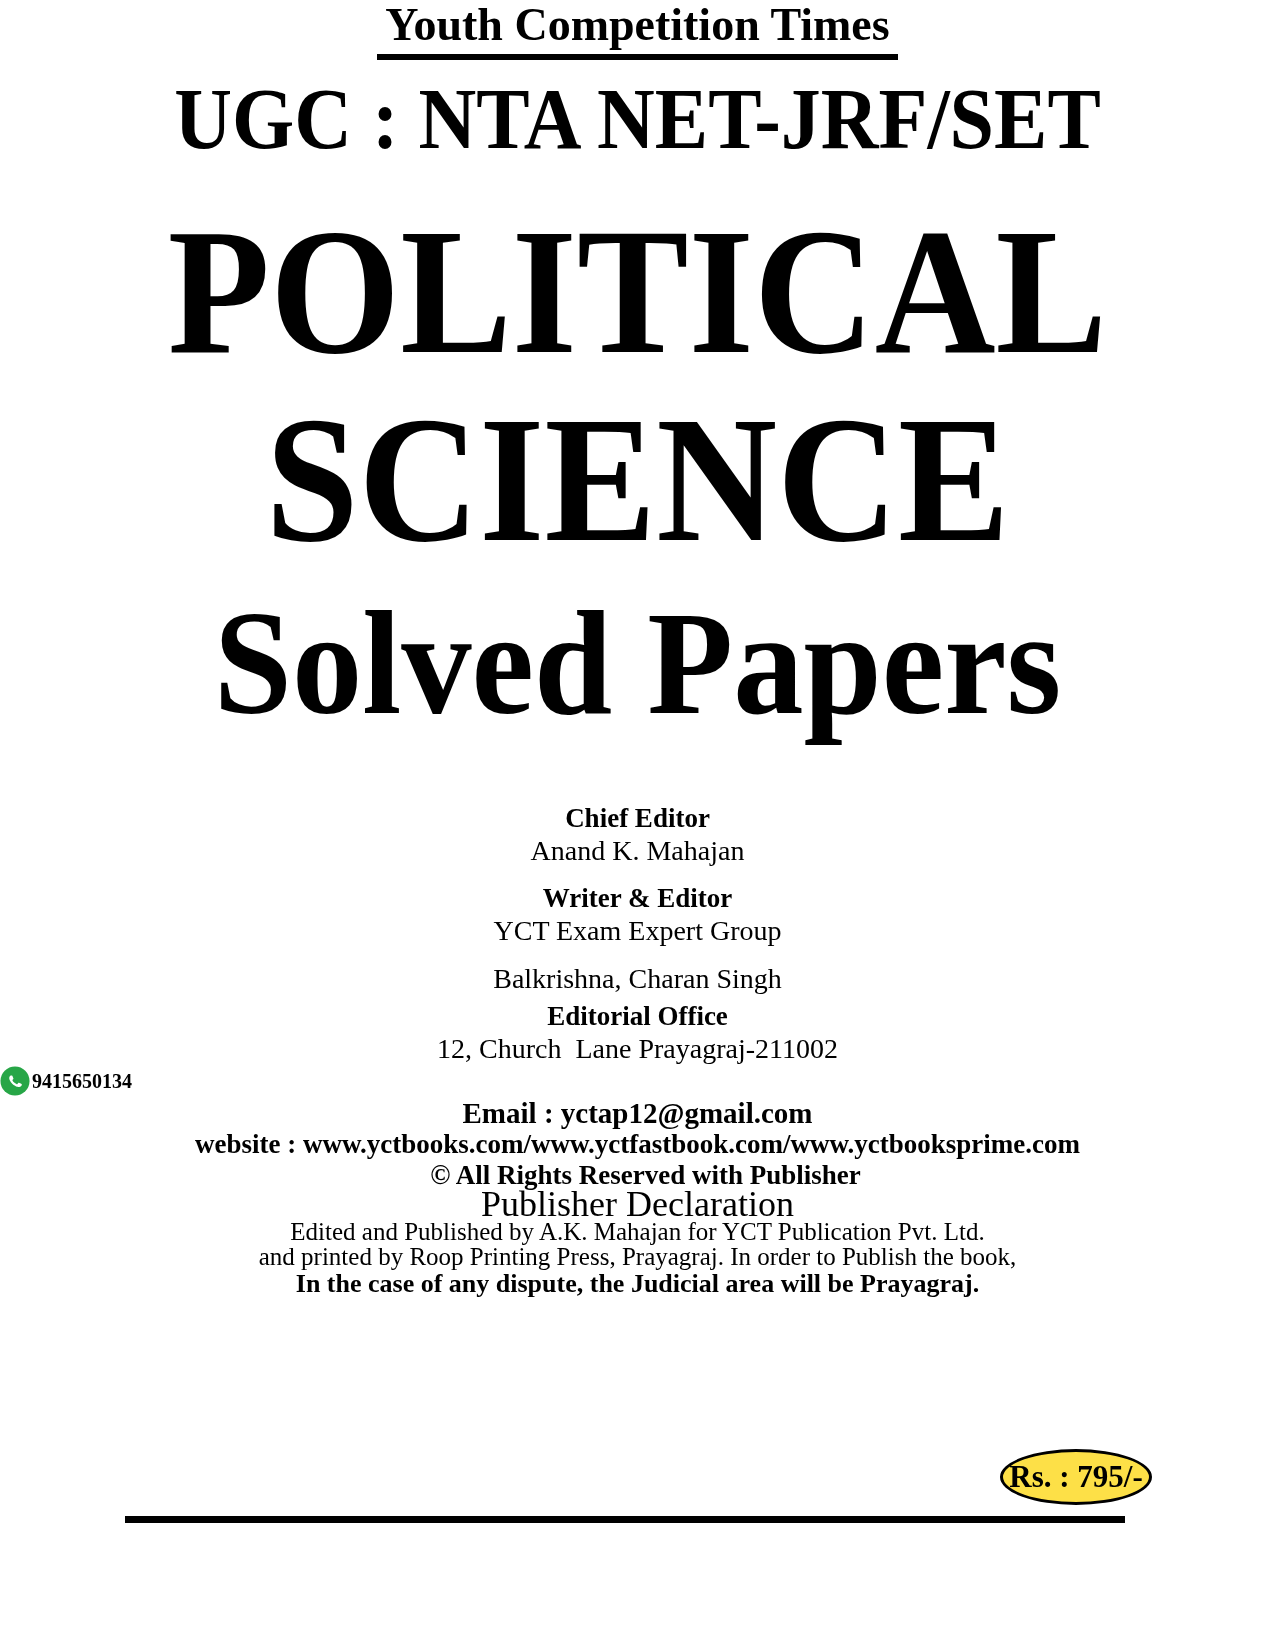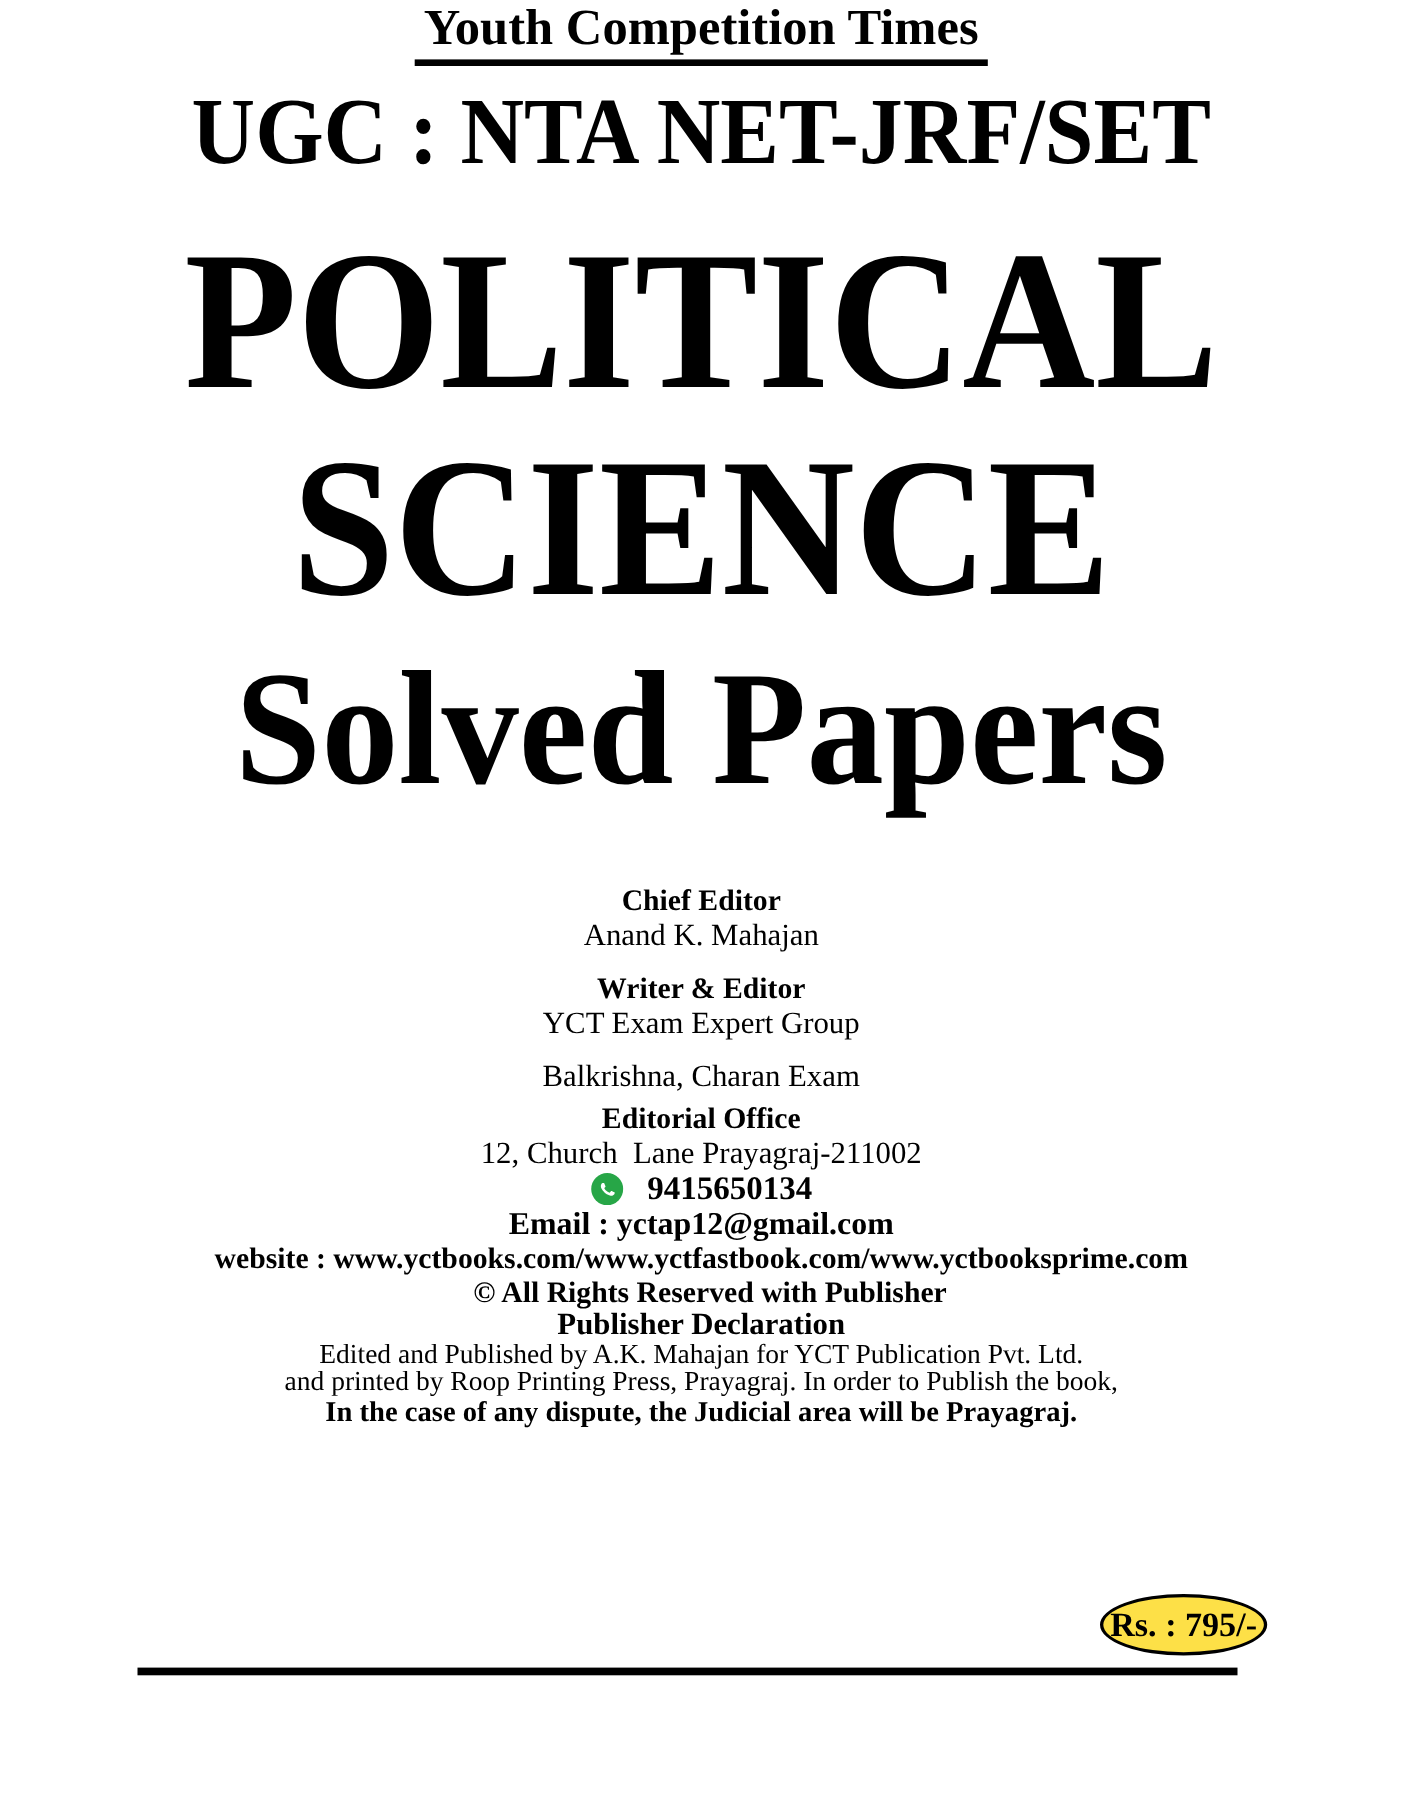--- a/index.html
+++ b/index.html
@@ -39,28 +39,28 @@
     transform:scaleX(.95);transform-origin:center;
     margin-top:6px;
   }
   .credits{margin-top:56px;}
   .credit-group{margin-bottom:15px;}
   .credit-group.tight{margin-bottom:5px;}
   .credit-group.last{margin-bottom:0;}
   .credit-label{font-size:27px;font-weight:bold;line-height:32px;}
   .credit-value{font-size:28px;font-weight:normal;line-height:33px;white-space:pre-wrap;}
   .phone-line{
-    display:flex;align-items:center;justify-content:center;gap:22px;
-    font-size:30px;font-weight:bold;line-height:32px;
+    display:flex;align-items:center;justify-content:flex-start;gap:2px;
+    font-size:20px;font-weight:bold;line-height:32px;
   }
   .wa-icon{width:30px;height:30px;display:inline-block;}
   .email-line{font-size:29px;font-weight:bold;line-height:32px;}
   .website-line{font-size:27px;font-weight:bold;line-height:31px;}
   .rights-line{font-size:27px;font-weight:bold;line-height:30px;padding-left:16px;}
-  .decl-title{font-size:28px;font-weight:bold;line-height:29px;}
+  .decl-title{font-size:36px;font-weight:normal;line-height:29px;}
   .decl-line{font-size:25px;font-weight:normal;line-height:25px;}
   .dispute-line{font-size:26px;font-weight:bold;line-height:29px;}
   .price-badge{
     position:absolute;left:1000px;top:1449px;
     width:152px;height:56px;
     border:3px solid #000;border-radius:50%;
     display:flex;align-items:center;justify-content:center;
     font-size:31px;font-weight:bold;
     background:#fde047;
     box-sizing:border-box;
@@ -92,21 +92,21 @@
       <div class="credit-label">Chief Editor</div>
       <div class="credit-value">Anand K. Mahajan</div>
     </div>
 
     <div class="credit-group">
       <div class="credit-label">Writer &amp; Editor</div>
       <div class="credit-value">YCT Exam Expert Group</div>
     </div>
 
     <div class="credit-group tight">
-      <div class="credit-value">Balkrishna, Charan Exam</div>
+      <div class="credit-value">Balkrishna, Charan Singh</div>
     </div>
 
     <div class="credit-group last">
       <div class="credit-label">Editorial Office</div>
       <div class="credit-value">12, Church  Lane Prayagraj-211002</div>
     </div>
 
     <div class="phone-line">
       <span class="wa-icon">
         <svg viewBox="0 0 32 32" width="30" height="30" aria-hidden="true">

